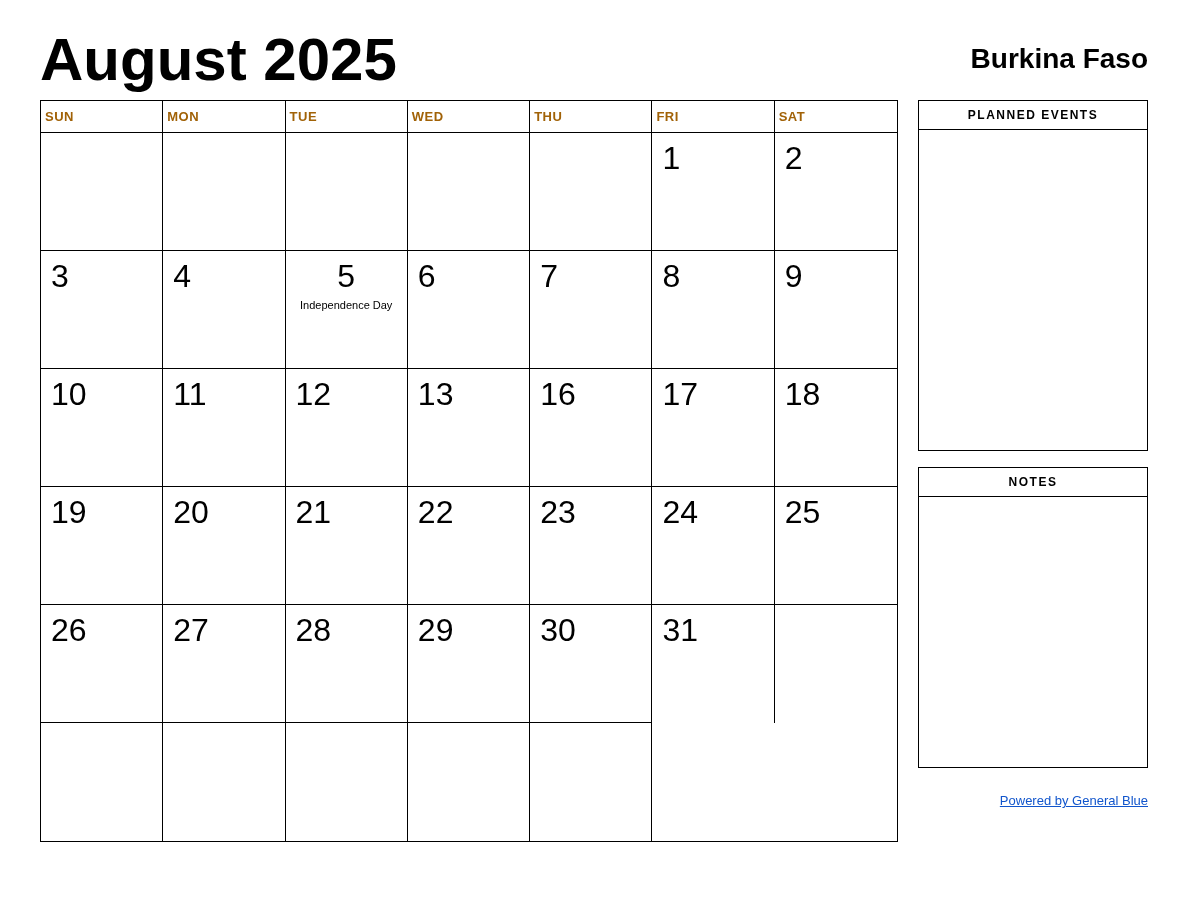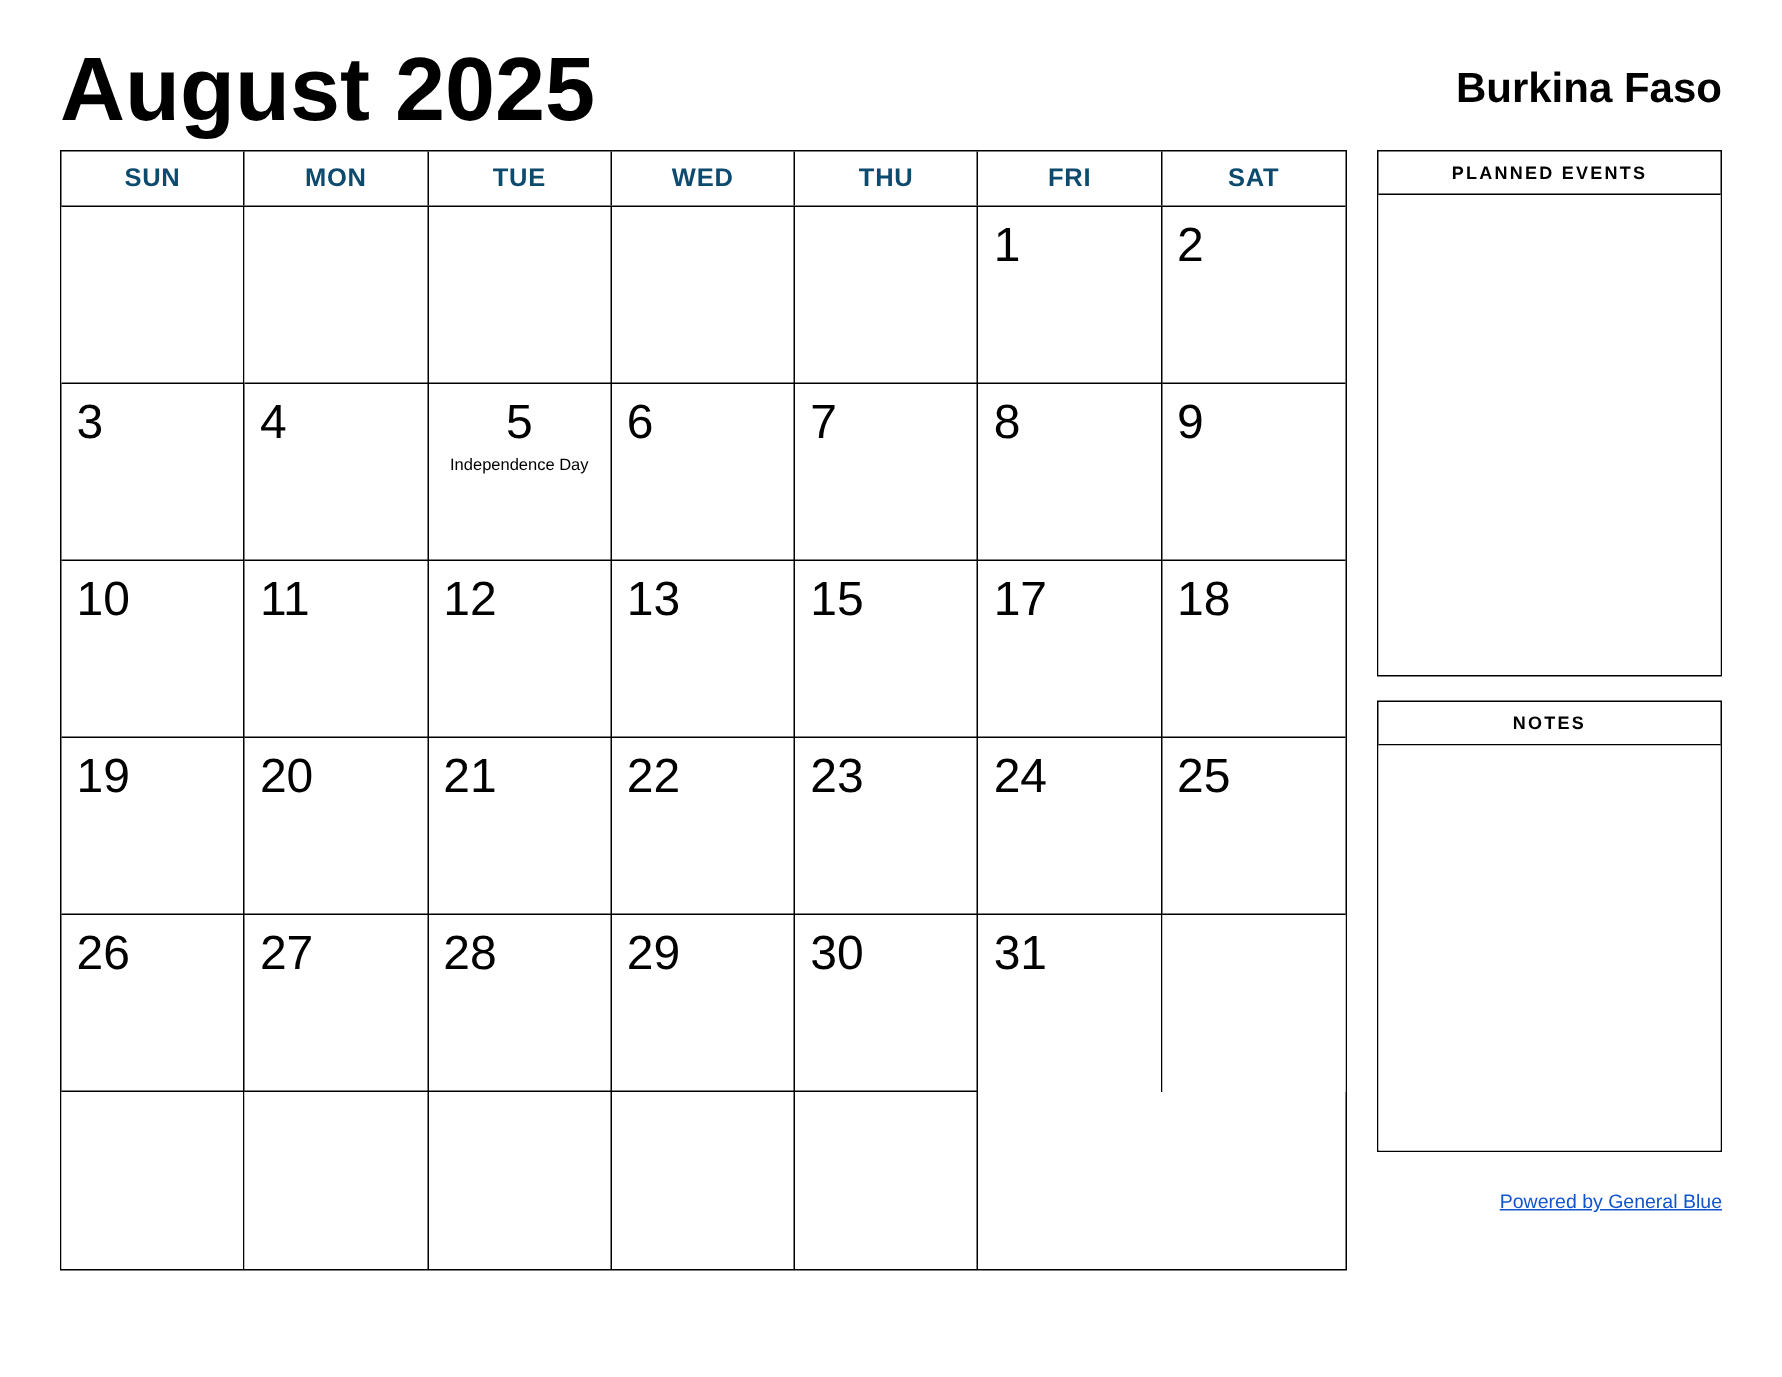--- a/index.html
+++ b/index.html
@@ -49,27 +49,26 @@
       border: 1.5px solid #000;
     }
 
     .day-headers {
       display: grid;
       grid-template-columns: repeat(7, 1fr);
       border-bottom: 1.5px solid #000;
     }
 
     .day-header {
-      text-align: center;
-      font-size: 17px;
+      font-size: 13px;
       font-weight: 700;
       letter-spacing: 0.5px;
       padding: 8px 4px;
       border-right: 1px solid #000;
-      color: #0c4a6e;
+      color: #a16207;
     }
 
     .day-header:last-child {
       border-right: none;
     }
 
     .calendar-grid {
       display: grid;
       grid-template-columns: repeat(7, 1fr);
       grid-template-rows: repeat(6, 1fr);
@@ -220,21 +219,21 @@
         <div class="calendar-cell">
           <div class="day-number">11</div>
         </div>
         <div class="calendar-cell">
           <div class="day-number">12</div>
         </div>
         <div class="calendar-cell">
           <div class="day-number">13</div>
         </div>
         <div class="calendar-cell">
-          <div class="day-number">15</div>
+          <div class="day-number">16</div>
         </div>
         <div class="calendar-cell">
           <div class="day-number">17</div>
         </div>
         <div class="calendar-cell">
           <div class="day-number">18</div>
         </div>
         <div class="calendar-cell">
           <div class="day-number">19</div>
         </div>

